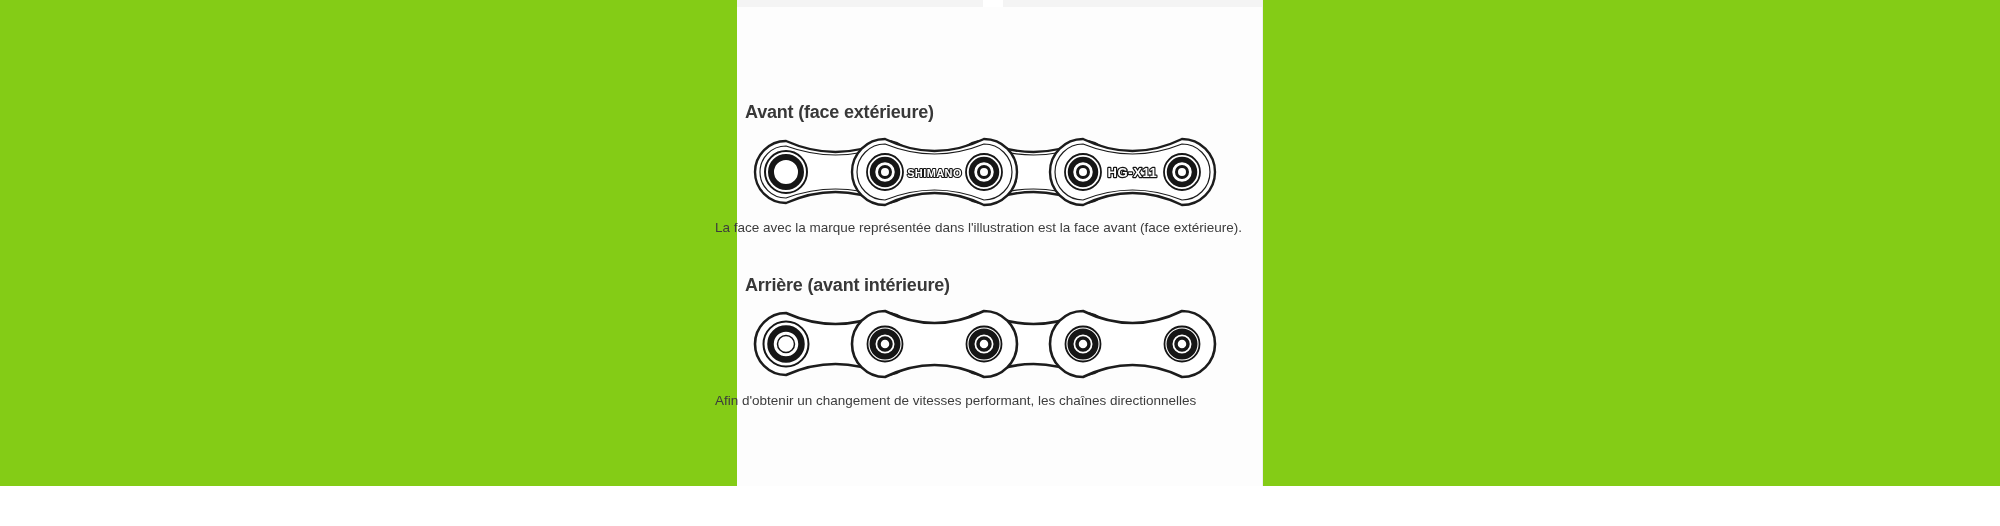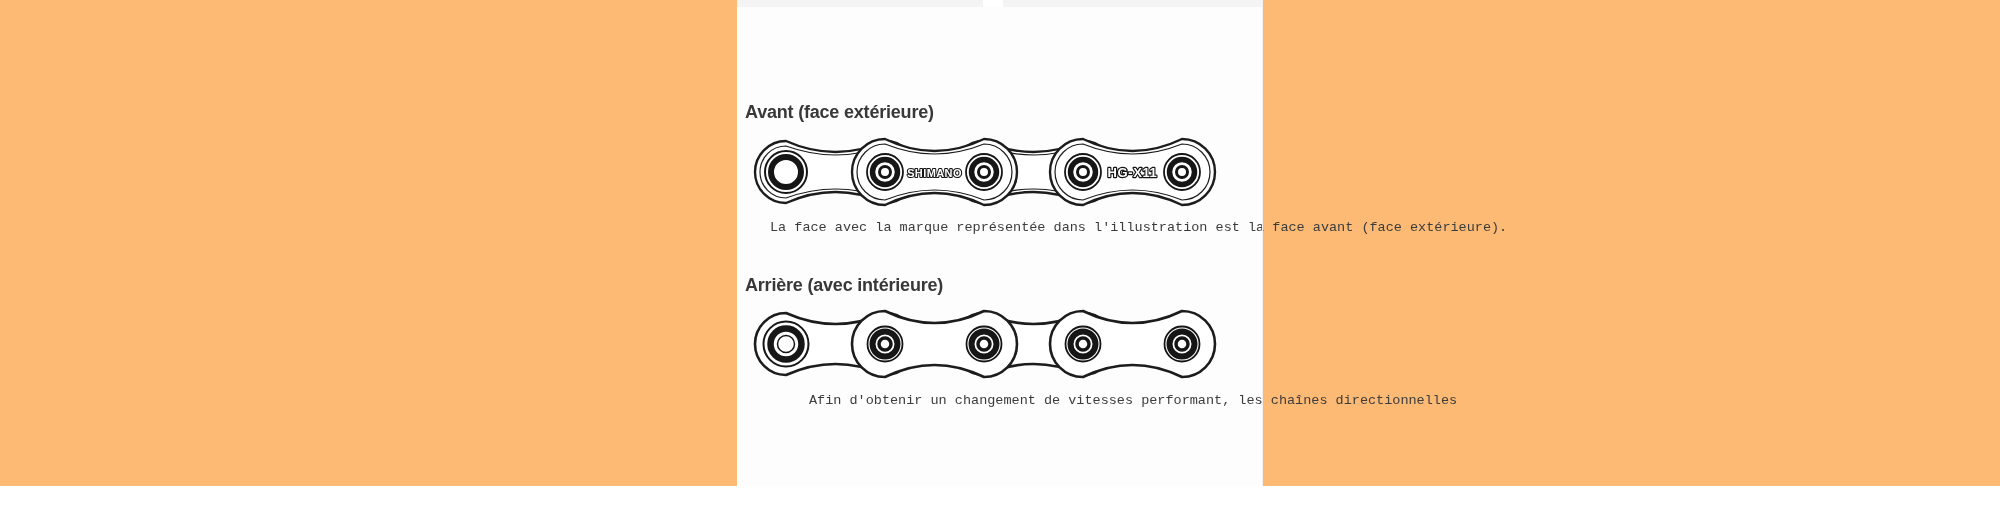--- a/index.html
+++ b/index.html
@@ -1,20 +1,20 @@
 <!DOCTYPE html>
 <html><head>
 <meta charset="utf-8">
 <style>
   html, body { margin: 0; padding: 0; background: #ffffff; }
   .canvas {
     position: relative;
     width: 2000px;
     height: 486px;
-    background: #fdba74;
+    background: #84cc16;
     overflow: hidden;
     font-family: "Liberation Sans", sans-serif;
     text-align: right;
   }
   .panel {
     position: absolute;
     left: 737px; top: 0;
     width: 526px; height: 526px;
     background: #fdfdfd;
   }
@@ -43,29 +43,28 @@
     font-weight: bold;
     line-height: 26px;
     letter-spacing: -0.2px;
     color: #383838;
     white-space: nowrap;
   }
   .heading-front { top: 99px; }
   .heading-rear  { top: 272px; }
   .caption {
     position: absolute;
-    left: 770px;
+    left: 715px;
     font-size: 13.5px;
     line-height: 22px;
     color: #3c3c3c;
     white-space: nowrap;
-    font-family: Liberation Mono, monospace;
   }
   .caption-front { top: 217px; }
-  .caption-rear  { top: 390px; margin-left: 39px; }
+  .caption-rear  { top: 390px; }
   .chain {
     position: absolute;
     left: 737px;
   }
   .chain-front { top: 130px; }
   .chain-rear  { top: 302px; }
   .chain text {
     font-family: "Liberation Sans", sans-serif;
     font-weight: bold;
     fill: #ffffff;
@@ -127,21 +126,21 @@
       <circle cx="445" cy="42" r="18" stroke-width="1.8"></circle>
       <circle cx="445" cy="42" r="12.5" stroke-width="5.5"></circle>
       <circle cx="445" cy="42" r="5.5" stroke-width="3"></circle>
     </g>
     <text class="brand-marking" x="197.5" y="46.5">SHIMANO</text>
     <text class="model-marking" x="395.5" y="47">HG-X11</text>
   </svg>
 
   <div class="caption caption-front">La face avec la marque représentée dans l'illustration est la face avant (face extérieure).</div>
 
-  <div class="heading heading-rear">Arrière (avec intérieure)</div>
+  <div class="heading heading-rear">Arrière (avant intérieure)</div>
 
   <svg class="chain chain-rear" width="500" height="90" viewBox="0 0 500 90">
     <g fill="#ffffff" stroke="#1c1c1c" stroke-width="2.6">
       <path d="M49 11 Q98.5 33 148 11 A31 31 0 0 1 148 73 Q98.5 51 49 73 A31 31 0 0 1 49 11 Z"></path>
       <path d="M247 11 Q296.5 33 346 11 A31 31 0 0 1 346 73 Q296.5 51 247 73 A31 31 0 0 1 247 11 Z"></path>
     </g>
     <g fill="#ffffff" stroke="#1c1c1c" stroke-width="2.6">
       <path d="M148 9 Q197.5 33 247 9 A33 33 0 0 1 247 75 Q197.5 51 148 75 A33 33 0 0 1 148 9 Z"></path>
       <path d="M346 9 Q395.5 33 445 9 A33 33 0 0 1 445 75 Q395.5 51 346 75 A33 33 0 0 1 346 9 Z"></path>
     </g>

